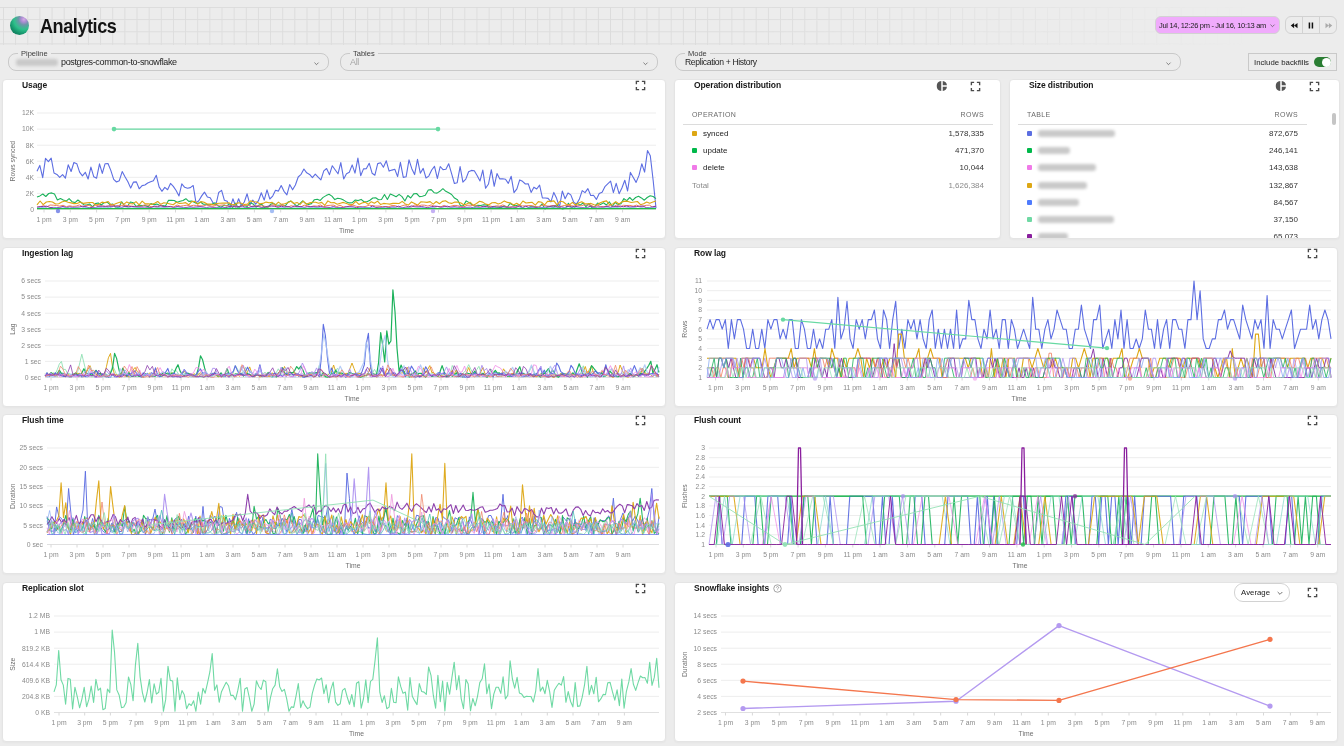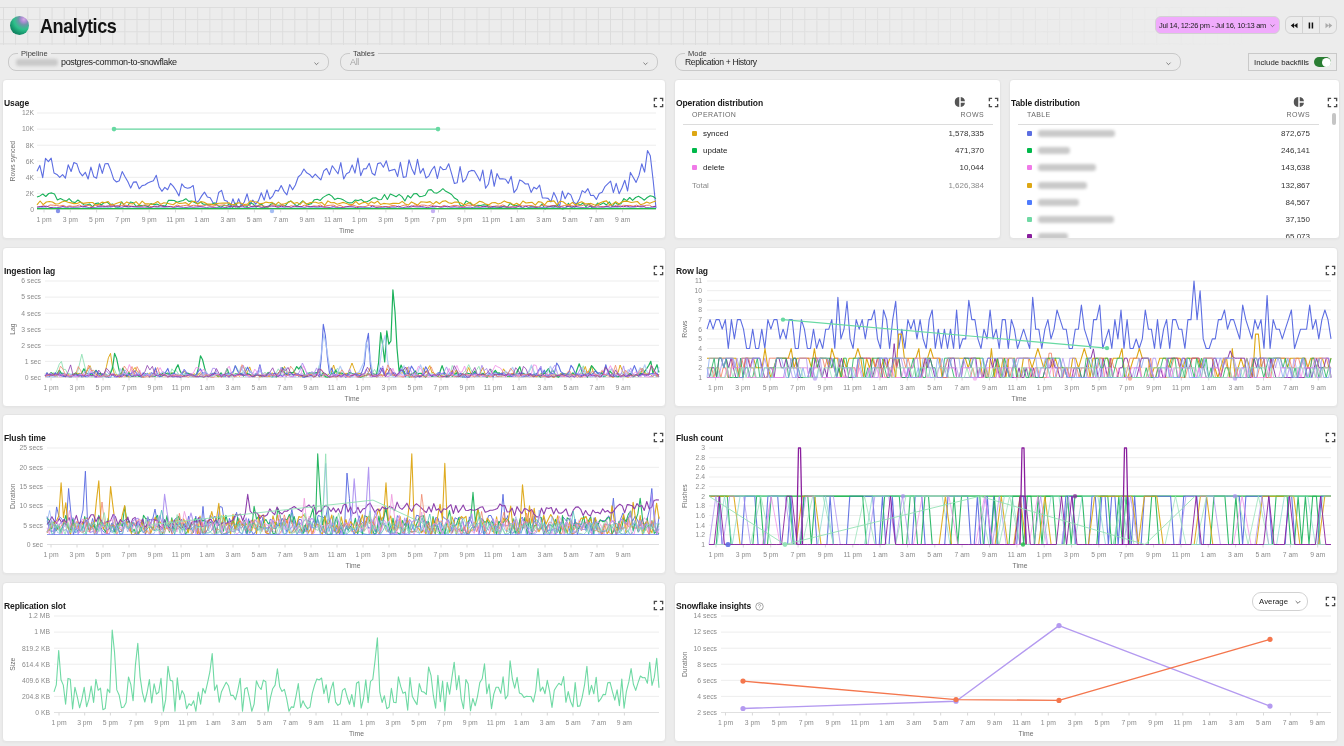--- a/index.html
+++ b/index.html
@@ -17,21 +17,21 @@
 .filters{position:absolute;left:0;top:46px;width:1344px;height:33px}
 .fsel{position:absolute;border:1px solid #c9c9c9;border-radius:8px;height:18px;top:7px}
 .flabel{position:absolute;top:-5px;left:9px;background:#ececec;padding:0 3px;font-size:7.5px;color:#3c3c3c;line-height:9px}
 .fval{position:absolute;left:9px;top:3px;font-size:9px;letter-spacing:-0.35px;color:#1d1d1d;white-space:nowrap;display:flex;align-items:center}
 .fchev{position:absolute;right:8px;top:5.5px;display:flex;line-height:0}
 .blurpill{display:inline-block;height:7px;border-radius:3px;background:#c9c9c9;filter:blur(1.6px)}
 .backfills{position:absolute;left:1248px;top:7px;width:89px;height:18px;border:1px solid #c9c9c9;border-radius:0;display:flex;align-items:center;justify-content:center;gap:5px;font-size:7.8px;color:#1d1d1d}
 .toggle{width:17px;height:10px;border-radius:5px;background:#2a7d33;position:relative}
 .toggle:after{content:"";position:absolute;right:0.5px;top:0.5px;width:9px;height:9px;border-radius:50%;background:#fff}
 .card{position:absolute;background:#fff;border:1px solid #e4e4e4;border-radius:4px;overflow:hidden;box-shadow:0 1px 2px rgba(0,0,0,0.03)}
-.chead{position:absolute;left:0;top:0;right:0;height:28px;display:flex;align-items:flex-end;padding:0 1px;z-index:3}
+.chead{position:absolute;left:0;top:0;right:0;height:28px;display:flex;align-items:flex-start;padding:0 19px;z-index:3}
 .ctitle{font-size:8.5px;font-weight:700;color:#191919;letter-spacing:-0.1px;display:flex;align-items:center}
 .cics{margin-left:auto;display:flex;align-items:center;gap:22px}
 .cic{display:flex;align-items:center}
 .chart{position:absolute;left:0;top:0}
 .al{font-size:6.8px;fill:#8b8b8b;font-family:"Liberation Sans",sans-serif}
 .an{font-size:6.8px;fill:#6f6f6f;font-family:"Liberation Sans",sans-serif}
 .ttable{position:absolute;left:8px;right:7px;top:27px}
 .thead{display:flex;justify-content:space-between;font-size:7px;color:#6a6a6a;letter-spacing:0.4px;padding:4px 9px 6px 9px;border-bottom:1px solid #dcdcdc}
 .trow{display:flex;align-items:center;height:17.2px;font-size:8px;color:#222;padding:0 9px}
 .sq{width:5px;height:5px;border-radius:1px;margin-right:6px;flex:none}
@@ -226,37 +226,37 @@
         <span class="tval">10,044</span>
       </div>
       <div class="trow total">
         <span class="tname" style="margin-left:0">Total</span>
         <span class="tval">1,626,384</span>
       </div>
     </div>
   </div>
 <div class="card" style="left:1009px;top:79px;width:331px;height:160px">
     <div class="chead">
-      <span class="ctitle">Table distribution</span>
+      <span class="ctitle">Size distribution</span>
       <span class="cics">
         <span class="cic">
           <svg width="12" height="12" viewBox="0 0 24 24" fill="#555">
             <path d="M10.5 2.05 A10 10 0 0 0 10.5 21.95 Z"></path>
             <path d="M13.5 2.05 A10 10 0 0 1 21.95 10.5 L13.5 10.5 Z"></path>
             <path d="M13.5 13.5 L21.95 13.5 A10 10 0 0 1 13.5 21.95 Z"></path>
           </svg>
         </span>
         <span class="cic">
           <svg width="11" height="11" viewBox="0 0 24 24" fill="none" stroke="#4a4a4a" stroke-width="3">
             <path d="M3 9 V3 H9 M15 3 H21 V9 M21 15 V21 H15 M9 21 H3 V15"></path>
           </svg>
         </span>
       </span>
     </div>
-    <div class="ttable" style="right:20px">
+    <div class="ttable" style="right:32px">
       <div class="thead">
         <span>TABLE</span>
         <span>ROWS</span>
       </div>
       <div class="trow">
         <span class="sq" style="background:#5b6ee1"></span>
         <span class="blurpill" style="width:77px"></span>
         <span class="tval">872,675</span>
       </div>
       <div class="trow">

